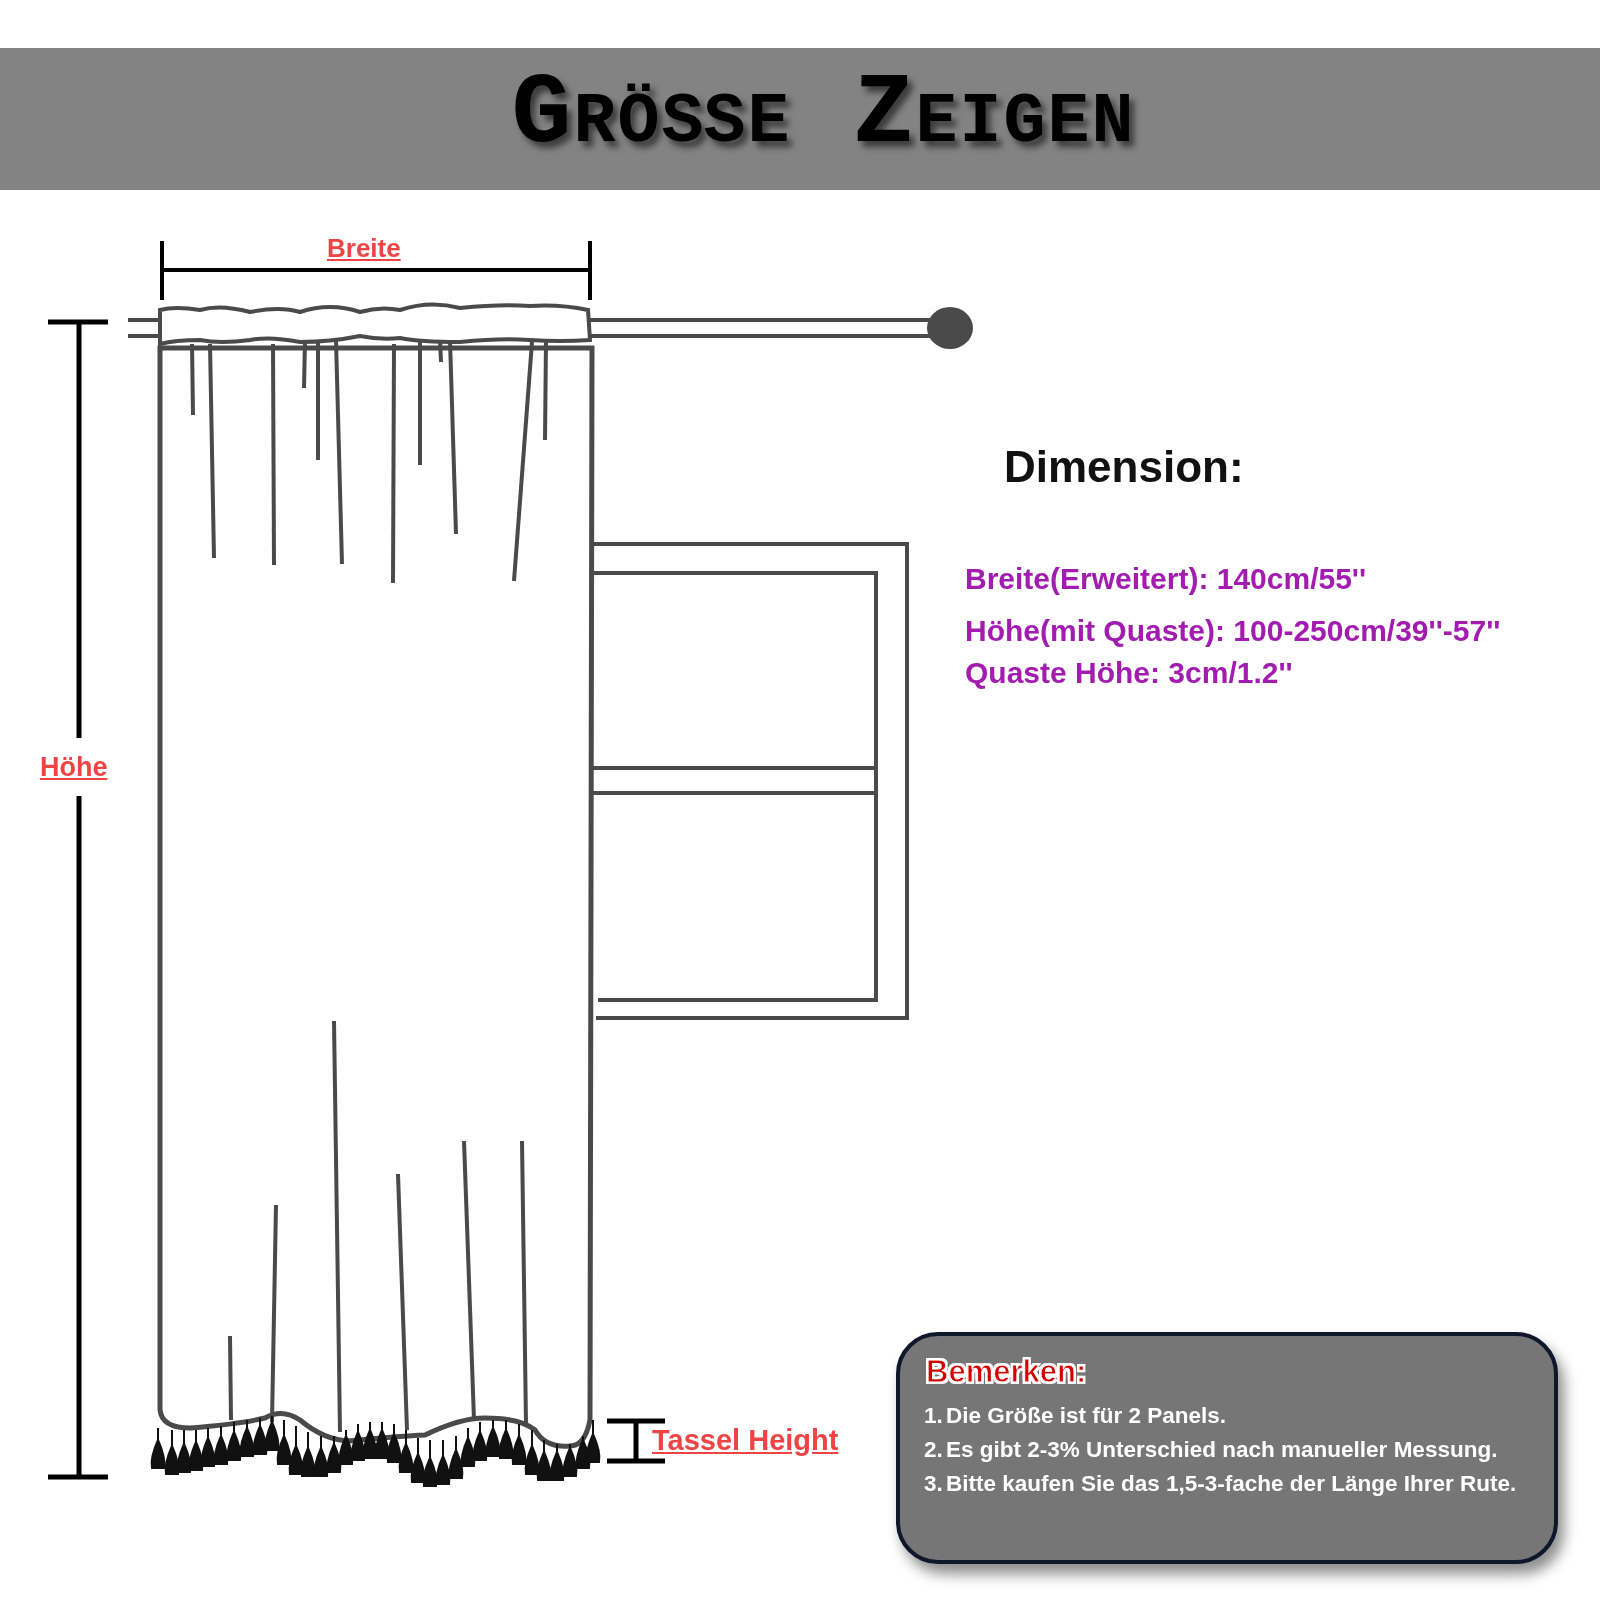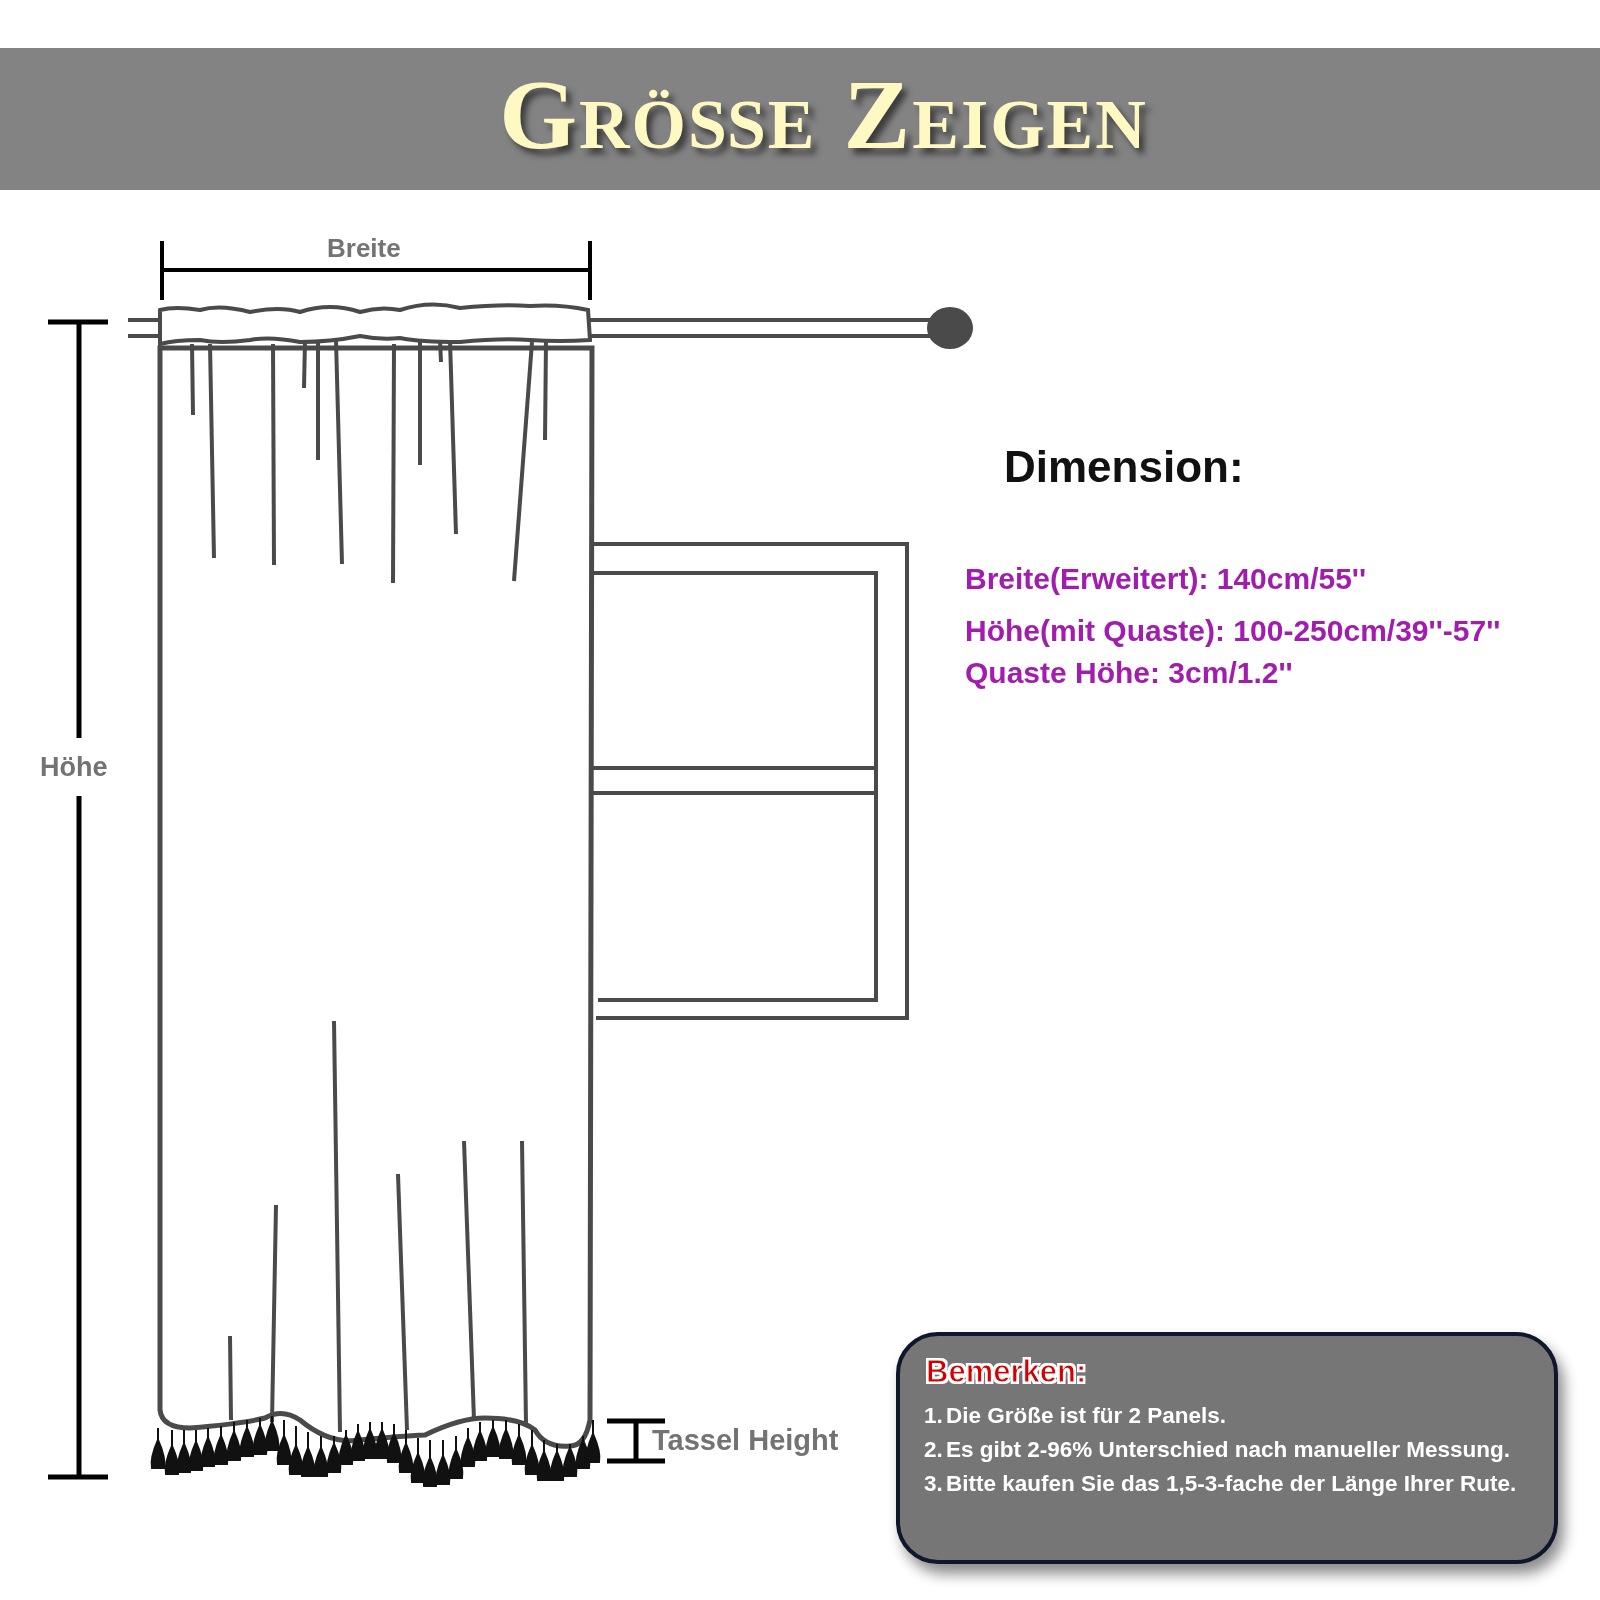--- a/index.html
+++ b/index.html
@@ -1,24 +1,24 @@
 <!DOCTYPE html>
 <html><head>
   <meta charset="utf-8">
   <style>
     html, body { margin: 0; padding: 0; background: #ffffff; }
     body { width: 1600px; height: 1600px; position: relative; overflow: hidden;
            font-family: "Liberation Sans", "DejaVu Sans", sans-serif; }
     .banner { position: absolute; left: 0; top: 48px; width: 1600px; height: 142px;
               background: #838383; display: flex; align-items: center; justify-content: center; }
-    .banner-title { color: #fef9c3; font-family: Liberation Serif, serif; font-weight: bold;
+    .banner-title { color: #000000; font-family: Liberation Mono, monospace; font-weight: bold;
                     font-size: 100px; font-variant: small-caps; letter-spacing: 2px;
                     text-shadow: 5px 6px 6px rgba(0,0,0,0.55); line-height: 1; margin-top: -8px; margin-left: 47px; }
     .diagram { position: absolute; left: 0; top: 0; }
-    .lbl { position: absolute; font-family: "Liberation Sans", sans-serif; font-weight: bold; color: #737373; }
+    .lbl { position: absolute; font-family: "Liberation Sans", sans-serif; font-weight: bold; color: #ef4444; text-decoration: underline; }
     .lbl-breite { left: 327px; top: 233px; font-size: 26px; }
     .lbl-hoehe { left: 40px; top: 752px; font-size: 27px; background: #fff; }
     .lbl-tassel { left: 652px; top: 1424px; font-size: 29px; font-weight: bold; }
     .dim-title { position: absolute; left: 1004px; top: 442px; font-size: 44px; font-weight: bold; color: #111; }
     .dim-list { position: absolute; left: 965px; top: 563px; margin: 0; padding: 0; list-style: none; }
     .dim-list li { font-size: 30px; font-weight: bold; color: #a21caf; line-height: 32px; margin-bottom: 20px; }
     .dim-list li.tight { margin-bottom: 10px; }
     .notes { position: absolute; left: 896px; top: 1332px; width: 662px; height: 232px;
              background: #767676; border-radius: 42px; border: 4px solid #0f172a;
              box-shadow: 6px 10px 14px rgba(0,0,0,0.45); box-sizing: border-box; }
@@ -262,20 +262,20 @@
 
 <div class="notes">
   <div class="notes-title">Bemerken:</div>
   <ul class="notes-list">
     <li>
       <span class="num">1.</span>
       <span class="txt">Die Größe ist für 2 Panels.</span>
     </li>
     <li>
       <span class="num">2.</span>
-      <span class="txt">Es gibt 2-96% Unterschied nach manueller Messung.</span>
+      <span class="txt">Es gibt 2-3% Unterschied nach manueller Messung.</span>
     </li>
     <li>
       <span class="num">3.</span>
       <span class="txt">Bitte kaufen Sie das 1,5-3-fache der Länge Ihrer Rute.</span>
     </li>
   </ul>
 </div>
 
 </body></html>

